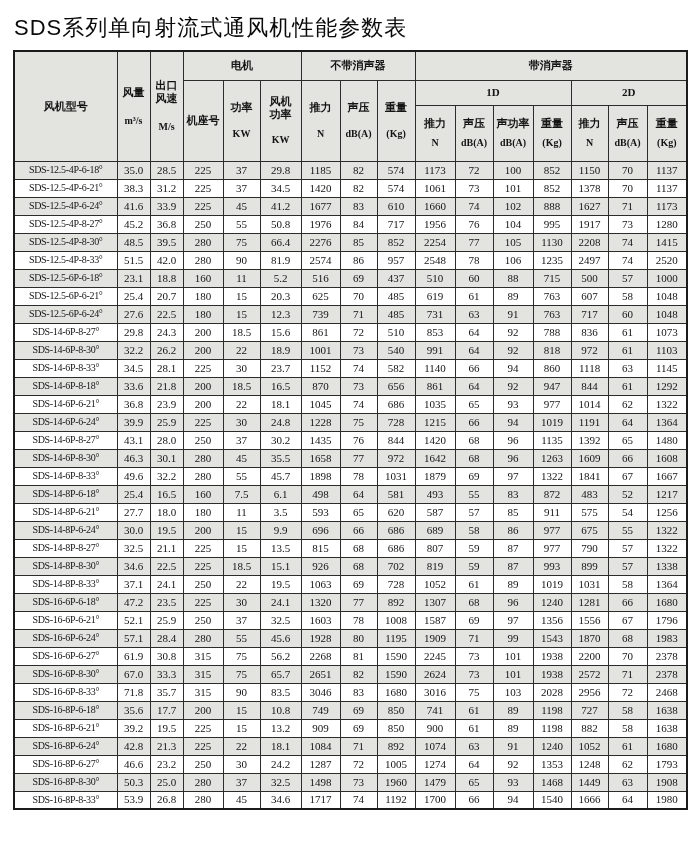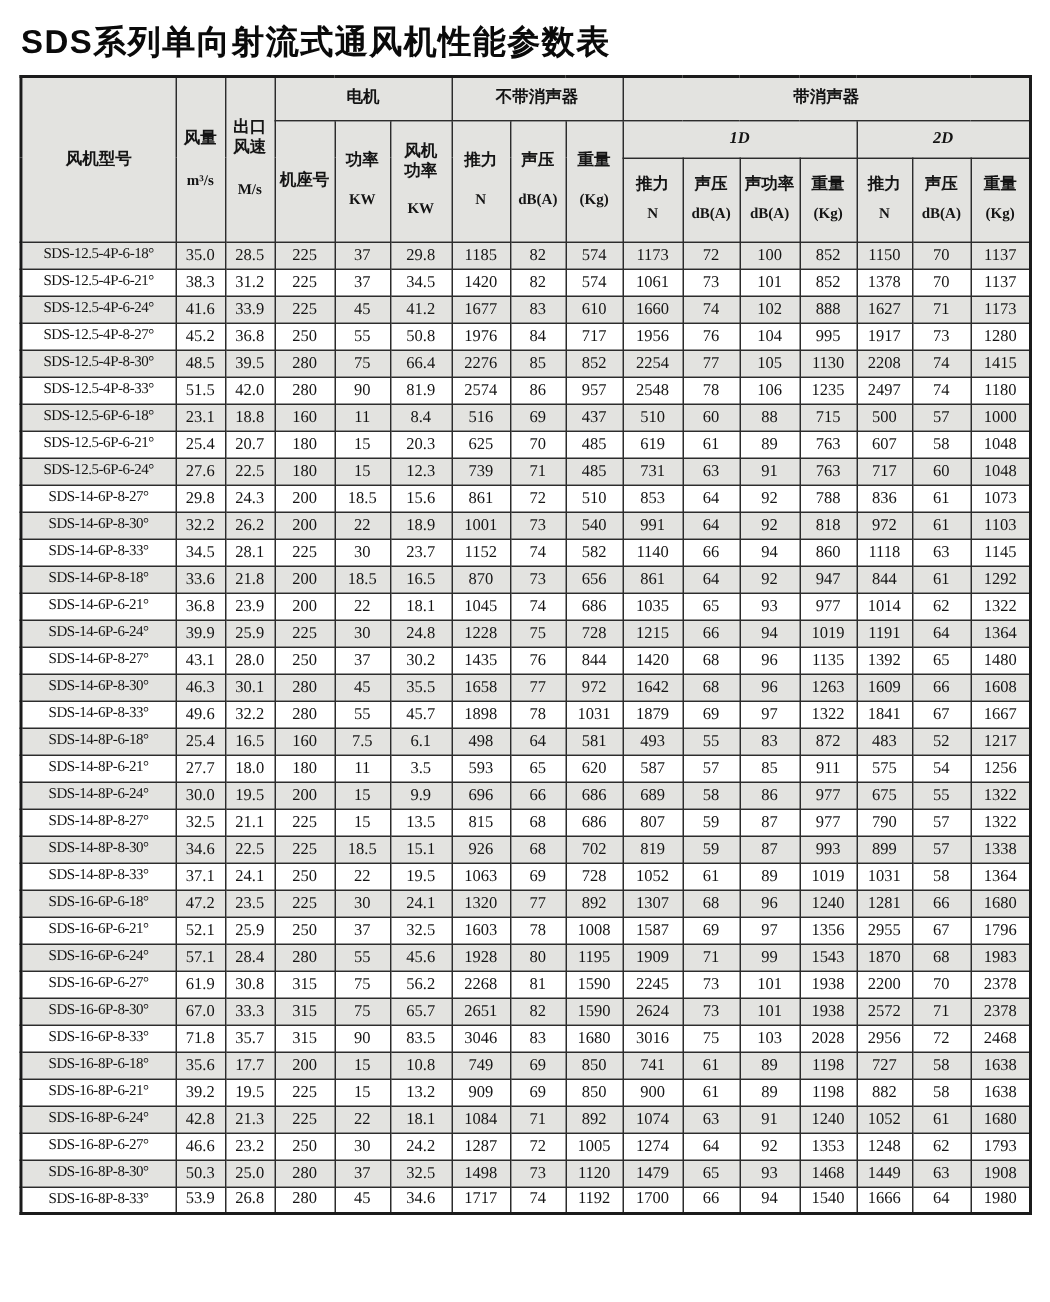--- a/index.html
+++ b/index.html
@@ -5,21 +5,21 @@
   * { box-sizing: border-box; }
   html, body { margin: 0; padding: 0; }
   body {
     width: 700px; height: 868px;
     background: #ffffff;
     color: #141414;
     font-family: "Liberation Serif", "DejaVu Serif", serif;
   }
   .page-title {
     font-family: "Liberation Sans", "DejaVu Sans", sans-serif;
-    font-weight: bold;
+    font-weight: normal;
     font-size: 22px;
     letter-spacing: 1px;
     color: #0a0a0a;
     margin: 13px 0 7px 14px;
   }
   table.perf {
     border-collapse: collapse;
     table-layout: fixed;
     width: 674px;
     margin-left: 13px;
@@ -33,21 +33,21 @@
     overflow: hidden;
     white-space: nowrap;
   }
   thead th {
     background: var(--stripe, #e3e3e0);
     font-weight: bold;
     font-size: 11px;
     line-height: 1.2;
   }
   thead tr.band-top th { height: 29px; }
-  thead tr.band-mid th.dim-header { height: 25px; font-style: italic; }
+  thead tr.band-mid th.dim-header { height: 25px; }
   thead tr.band-sub th { height: 56px; }
   .vstack {
     display: flex; flex-direction: column;
     align-items: center; justify-content: center;
     width: 100%; height: 100%;
   }
   .vstack.wide-gap { gap: 16px; }
   .vstack.mid-gap { gap: 13px; }
   .vstack.sub-gap { gap: 6px; }
   .unit-text { font-size: 10px; font-weight: bold; }
@@ -294,29 +294,29 @@
         <td>81.9</td>
         <td>2574</td>
         <td>86</td>
         <td>957</td>
         <td>2548</td>
         <td>78</td>
         <td>106</td>
         <td>1235</td>
         <td>2497</td>
         <td>74</td>
-        <td>1180</td>
+        <td>2520</td>
       </tr>
       <tr class="stripe">
         <td class="model">SDS-12.5-6P-6-18°</td>
         <td>23.1</td>
         <td>18.8</td>
         <td>160</td>
         <td>11</td>
-        <td>8.4</td>
+        <td>5.2</td>
         <td>516</td>
         <td>69</td>
         <td>437</td>
         <td>510</td>
         <td>60</td>
         <td>88</td>
         <td>715</td>
         <td>500</td>
         <td>57</td>
         <td>1000</td>
@@ -652,21 +652,21 @@
         <td>250</td>
         <td>37</td>
         <td>32.5</td>
         <td>1603</td>
         <td>78</td>
         <td>1008</td>
         <td>1587</td>
         <td>69</td>
         <td>97</td>
         <td>1356</td>
-        <td>2955</td>
+        <td>1556</td>
         <td>67</td>
         <td>1796</td>
       </tr>
       <tr class="stripe">
         <td class="model">SDS-16-6P-6-24°</td>
         <td>57.1</td>
         <td>28.4</td>
         <td>280</td>
         <td>55</td>
         <td>45.6</td>
@@ -809,21 +809,21 @@
       </tr>
       <tr class="stripe">
         <td class="model">SDS-16-8P-8-30°</td>
         <td>50.3</td>
         <td>25.0</td>
         <td>280</td>
         <td>37</td>
         <td>32.5</td>
         <td>1498</td>
         <td>73</td>
-        <td>1120</td>
+        <td>1960</td>
         <td>1479</td>
         <td>65</td>
         <td>93</td>
         <td>1468</td>
         <td>1449</td>
         <td>63</td>
         <td>1908</td>
       </tr>
       <tr>
         <td class="model">SDS-16-8P-8-33°</td>

